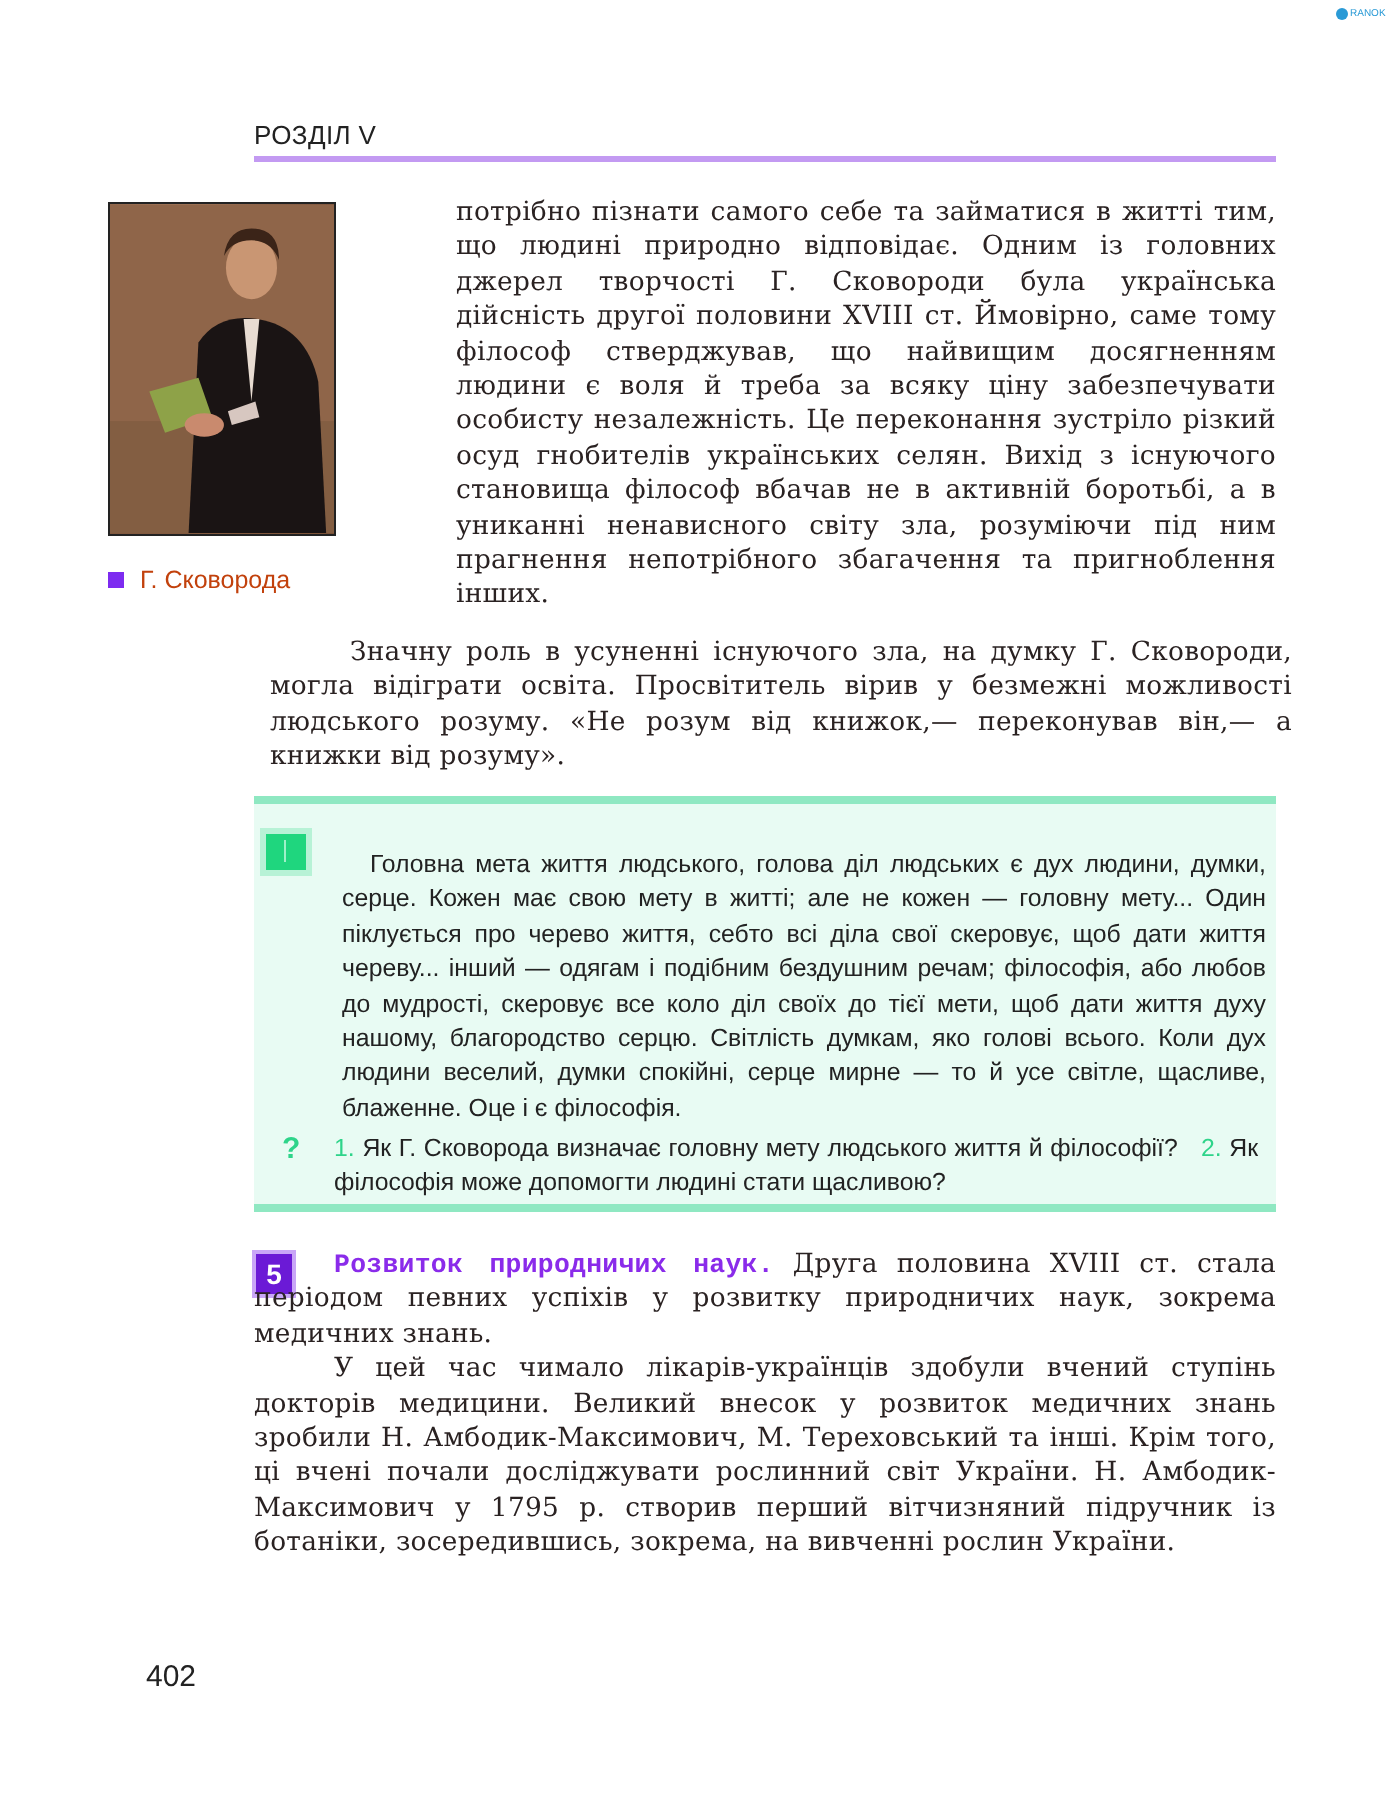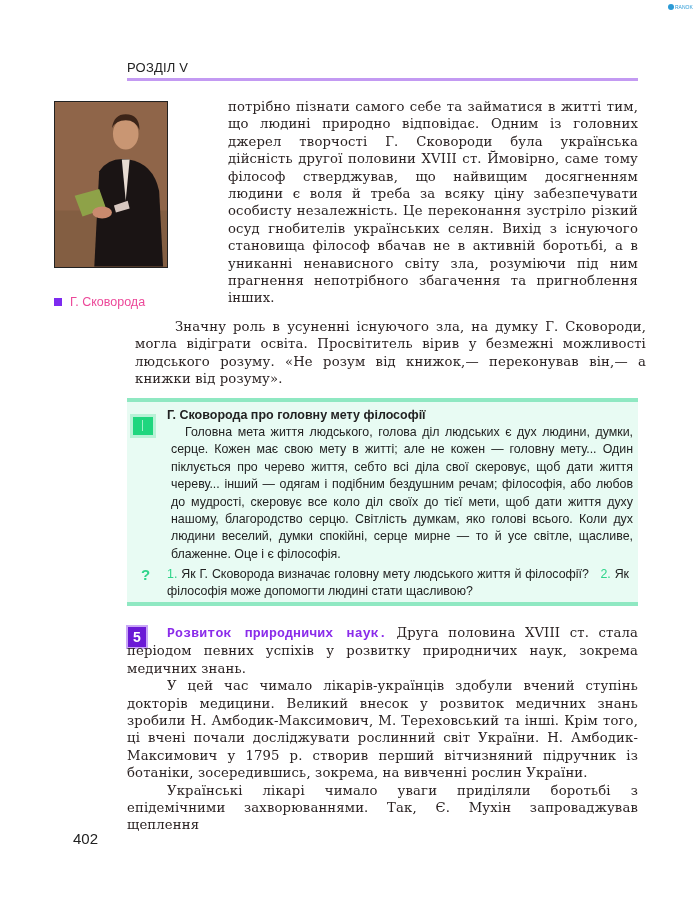--- a/index.html
+++ b/index.html
@@ -4,21 +4,21 @@
 <style>
   html, body { margin:0; padding:0; background:#ffffff; }
   body { width:700px; height:906px; position:relative; overflow:hidden; font-family:"DejaVu Serif", serif; color:#2a2222; }
   .logo { position:absolute; top:4px; left:668px; font-family:"Liberation Sans", sans-serif; font-size:5px; color:#2a9ad6; display:flex; align-items:center; gap:1px; }
   .logo-dot { width:6px; height:6px; border-radius:50%; background:#2a9ad6; }
   .section-head { position:absolute; top:60px; left:127px; font-family:"Liberation Sans", sans-serif; font-size:13px; color:#222; letter-spacing:0.2px; }
   .section-rule { position:absolute; top:78px; left:127px; width:511px; height:3px; background:#c39af2; }
   .portrait { position:absolute; top:101px; left:54px; width:114px; height:167px; border:1px solid #222; box-sizing:border-box; overflow:hidden;
     background: radial-gradient(ellipse at 30% 20%, #a87c5c 0%, #8c6248 45%, #7a5037 100%); }
   .portrait svg { width:100%; height:100%; display:block; }
-  .caption { position:absolute; top:295px; left:54px; display:flex; align-items:center; gap:8px; font-family:"Liberation Sans", sans-serif; font-size:12.5px; color:#ec4899; }
+  .caption { position:absolute; top:283px; left:54px; display:flex; align-items:center; gap:8px; font-family:"Liberation Sans", sans-serif; font-size:12.5px; color:#c2410c; }
   .caption-bullet { width:8px; height:8px; background:#7d2bf0; }
   .para { position:absolute; font-size:13.2px; line-height:17.4px; text-align:justify; color:#2a2222; letter-spacing:0.15px; }
   .para .indent { display:inline-block; width:40px; }
   .p1 { top:98px; left:228px; width:410px; }
   .p2 { top:318px; left:135px; width:511px; }
   .source-box { position:absolute; top:398px; left:127px; width:511px; height:208px; background:#e8fbf3; border-top:4px solid #8fe8c2; border-bottom:4px solid #8fe8c2; box-sizing:border-box; }
   .book-icon { position:absolute; top:12px; left:3px; width:20px; height:18px; background:#1fd67e; border:3px solid #b7f2d6; }
   .book-icon::after { content:""; position:absolute; left:9px; top:3px; width:1px; height:11px; background:#9ff0c8; }
   .source-title { position:absolute; top:6px; left:40px; font-family:"Liberation Sans", sans-serif; font-weight:bold; font-size:12.5px; color:#222; }
   .source-text { position:absolute; top:22px; left:44px; width:462px; font-family:"Liberation Sans", sans-serif; font-size:12.4px; line-height:17.4px; text-align:justify; color:#222; }
@@ -61,35 +61,34 @@
   <span class="caption-bullet"></span>
   <span>Г. Сковорода</span>
 </div>
 
 <div class="para p1">потрібно пізнати самого себе та займатися в житті тим, що людині природно відповідає. Одним із головних джерел творчості Г. Сковороди була українська дійсність другої половини XVIII ст. Ймовірно, саме тому філософ стверджував, що найвищим досягненням людини є воля й треба за всяку ціну забезпечувати особисту незалежність. Це переконання зустріло різкий осуд гнобителів українських селян. Вихід з існуючого становища філософ вбачав не в активній боротьбі, а в униканні ненависного світу зла, розуміючи під ним прагнення непотрібного збагачення та пригноблення інших.</div>
 
 <div class="para p2"><span class="indent"></span><span>Значну роль в усуненні існуючого зла, на думку Г. Сковороди, могла відіграти освіта. Просвітитель вірив у безмежні можливості людського розуму. «Не розум від книжок,— переконував він,— а книжки від розуму».</span></div>
 
 <div class="source-box">
   <div class="book-icon"></div>
-  <div class="source-title">Г. Сковорода про головну мету філософії</div>
   <div class="source-text"><span class="indent"></span><span>Головна мета життя людського, голова діл людських є дух людини, думки, серце. Кожен має свою мету в житті; але не кожен — головну мету... Один піклується про черево життя, себто всі діла свої скеровує, щоб дати життя череву... інший — одягам і подібним бездушним речам; філософія, або любов до мудрості, скеровує все коло діл своїх до тієї мети, щоб дати життя духу нашому, благородство серцю. Світлість думкам, яко голові всього. Коли дух людини веселий, думки спокійні, серце мирне — то й усе світле, щасливе, блаженне. Оце і є філософія.</span></div>
   <div class="questions">
     <span class="q-mark">?</span>
     <div class="q-body">
       <span class="q-num">1.</span>
       <span>Як Г. Сковорода визначає головну мету людського життя й філософії?</span>
       &nbsp;&nbsp;<span class="q-num">2.</span>
       <span>Як філософія може допомогти людині стати щасливою?</span>
     </div>
   </div>
 </div>
 
 <div class="badge">5</div>
 
 <div class="para p3">
   <span class="indent"></span><span class="subhead">Розвиток природничих наук.</span>
   <span>Друга половина XVIII ст. стала періодом певних успіхів у розвитку природничих наук, зокрема медичних знань.</span><br>
   <span class="indent"></span><span>У цей час чимало лікарів-українців здобули вчений ступінь докторів медицини. Великий внесок у розвиток медичних знань зробили Н. Амбодик-Максимович, М. Тереховський та інші. Крім того, ці вчені почали досліджувати рослинний світ України. Н. Амбодик-Максимович у 1795 р. створив перший вітчизняний підручник із ботаніки, зосередившись, зокрема, на вивченні рослин України.</span><br>
-  <span class="indent"></span><span>Українські лікарі чимало уваги приділяли боротьбі з епідемічними захворюваннями. Так, Є. Мухін запроваджував щеплення</span>
+  <span class="indent"></span>
 </div>
 
 <div class="page-num">402</div>
 
 </body></html>

